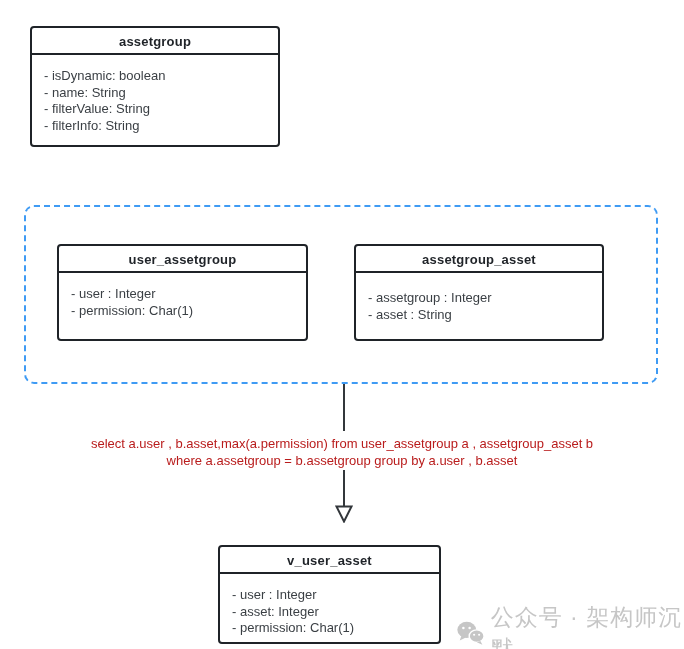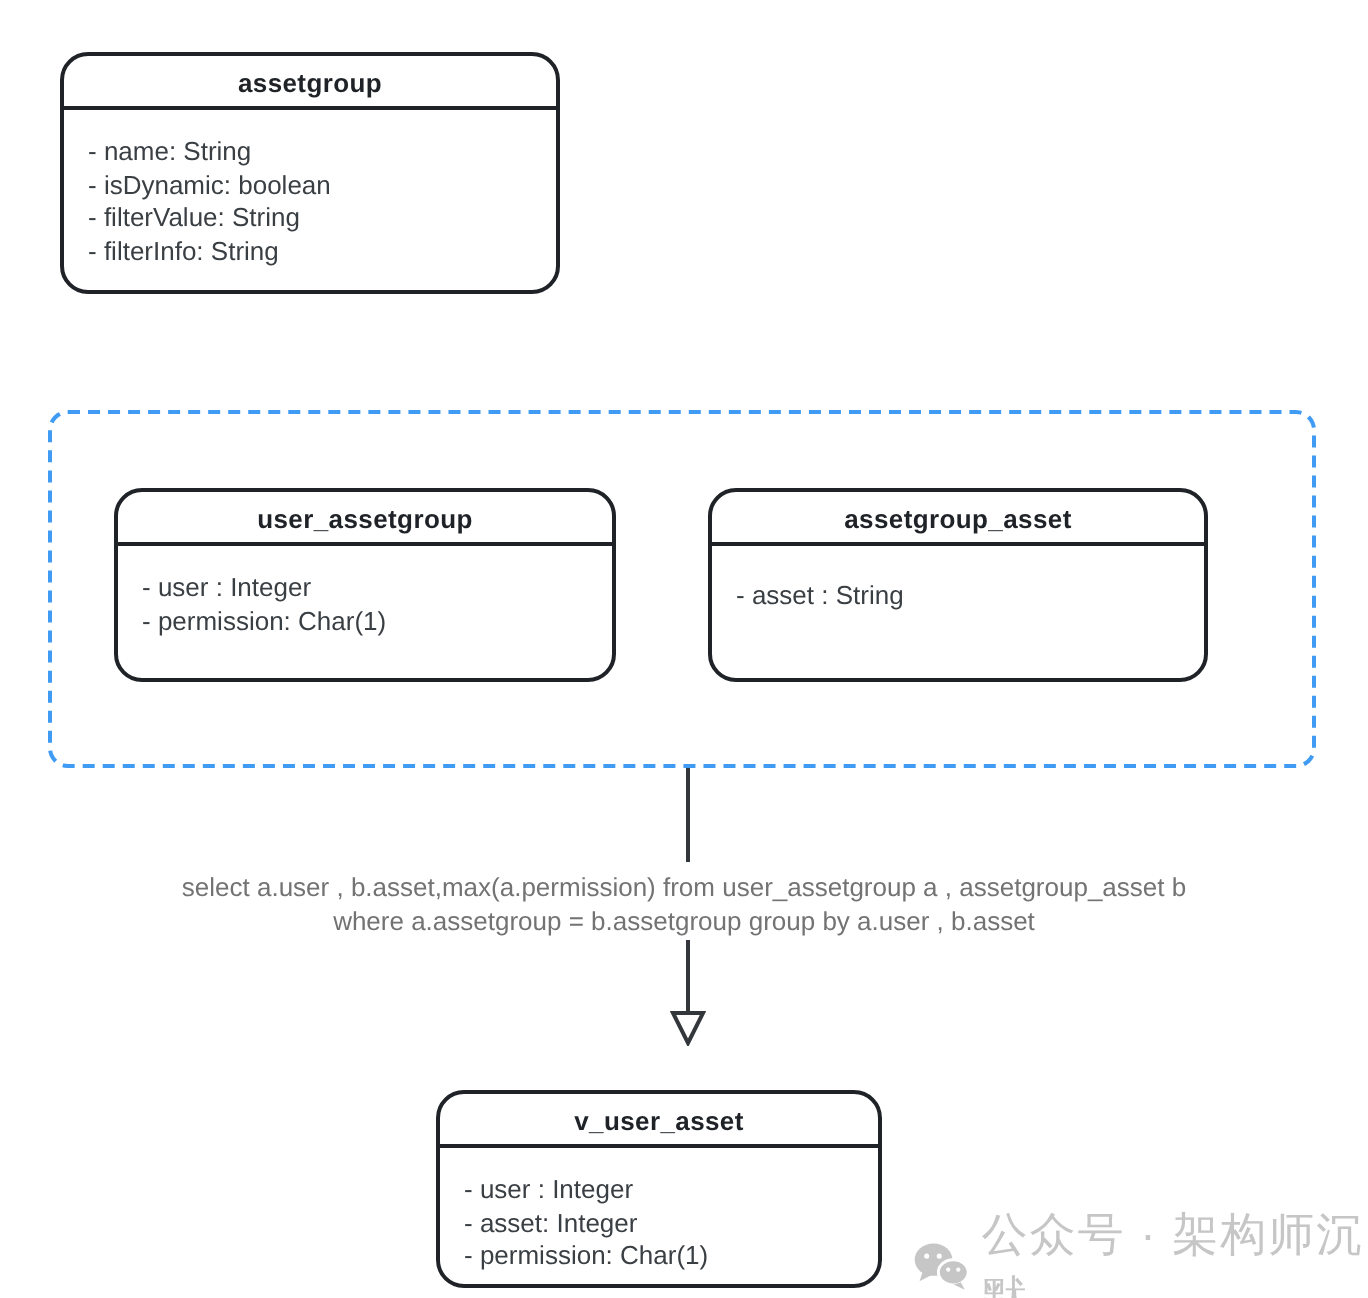--- a/index.html
+++ b/index.html
@@ -12,21 +12,21 @@
     height: 649px;
     background: #ffffff;
     overflow: hidden;
   }
 
   
   .entity {
     position: absolute;
     background: #ffffff;
     border: 2px solid #1f2328;
-    border-radius: 14px;
+    border-radius: 4px;
     overflow: hidden;
   }
   .entity-title {
     height: 27px;
     line-height: 27px;
     text-align: center;
     font-size: 13px;
     font-weight: bold;
     color: #1f2328;
     border-bottom: 2px solid #1f2328;
@@ -76,21 +76,21 @@
 
   
   #sql-annotation {
     position: absolute;
     left: 0;
     top: 436px;
     width: 684px;
     text-align: center;
     font-size: 13px;
     line-height: 16.5px;
-    color: #737373;
+    color: #b91c1c;
     white-space: pre-line;
   }
 
   
   #watermark {
     position: absolute;
     left: 456px;
     top: 602px;
     display: flex;
     align-items: center;
@@ -101,40 +101,41 @@
   }
 </style>
 </head>
 <body>
 
 <div id="diagram">
 
   <div class="entity" id="entity-assetgroup">
     <div class="entity-title">assetgroup</div>
     <div class="entity-body">
+      <div>- isDynamic: boolean</div>
       <div>- name: String</div>
-      <div>- isDynamic: boolean</div>
       <div>- filterValue: String</div>
       <div>- filterInfo: String</div>
     </div>
   </div>
 
   <div id="join-group-container">
 
     <div class="entity" id="entity-user-assetgroup">
       <div class="entity-title">user_assetgroup</div>
       <div class="entity-body">
         <div>- user : Integer</div>
         <div>- permission: Char(1)</div>
       </div>
     </div>
 
     <div class="entity" id="entity-assetgroup-asset">
       <div class="entity-title">assetgroup_asset</div>
       <div class="entity-body">
+        <div>- assetgroup : Integer</div>
         <div>- asset : String</div>
       </div>
     </div>
 
   </div>
 
   <div class="arrow-segment" id="arrow-segment-top"></div>
   <div id="sql-annotation">select a.user , b.asset,max(a.permission) from user_assetgroup a , assetgroup_asset b
 where a.assetgroup = b.assetgroup group by a.user , b.asset</div>
   <div class="arrow-segment" id="arrow-segment-bottom"></div>

